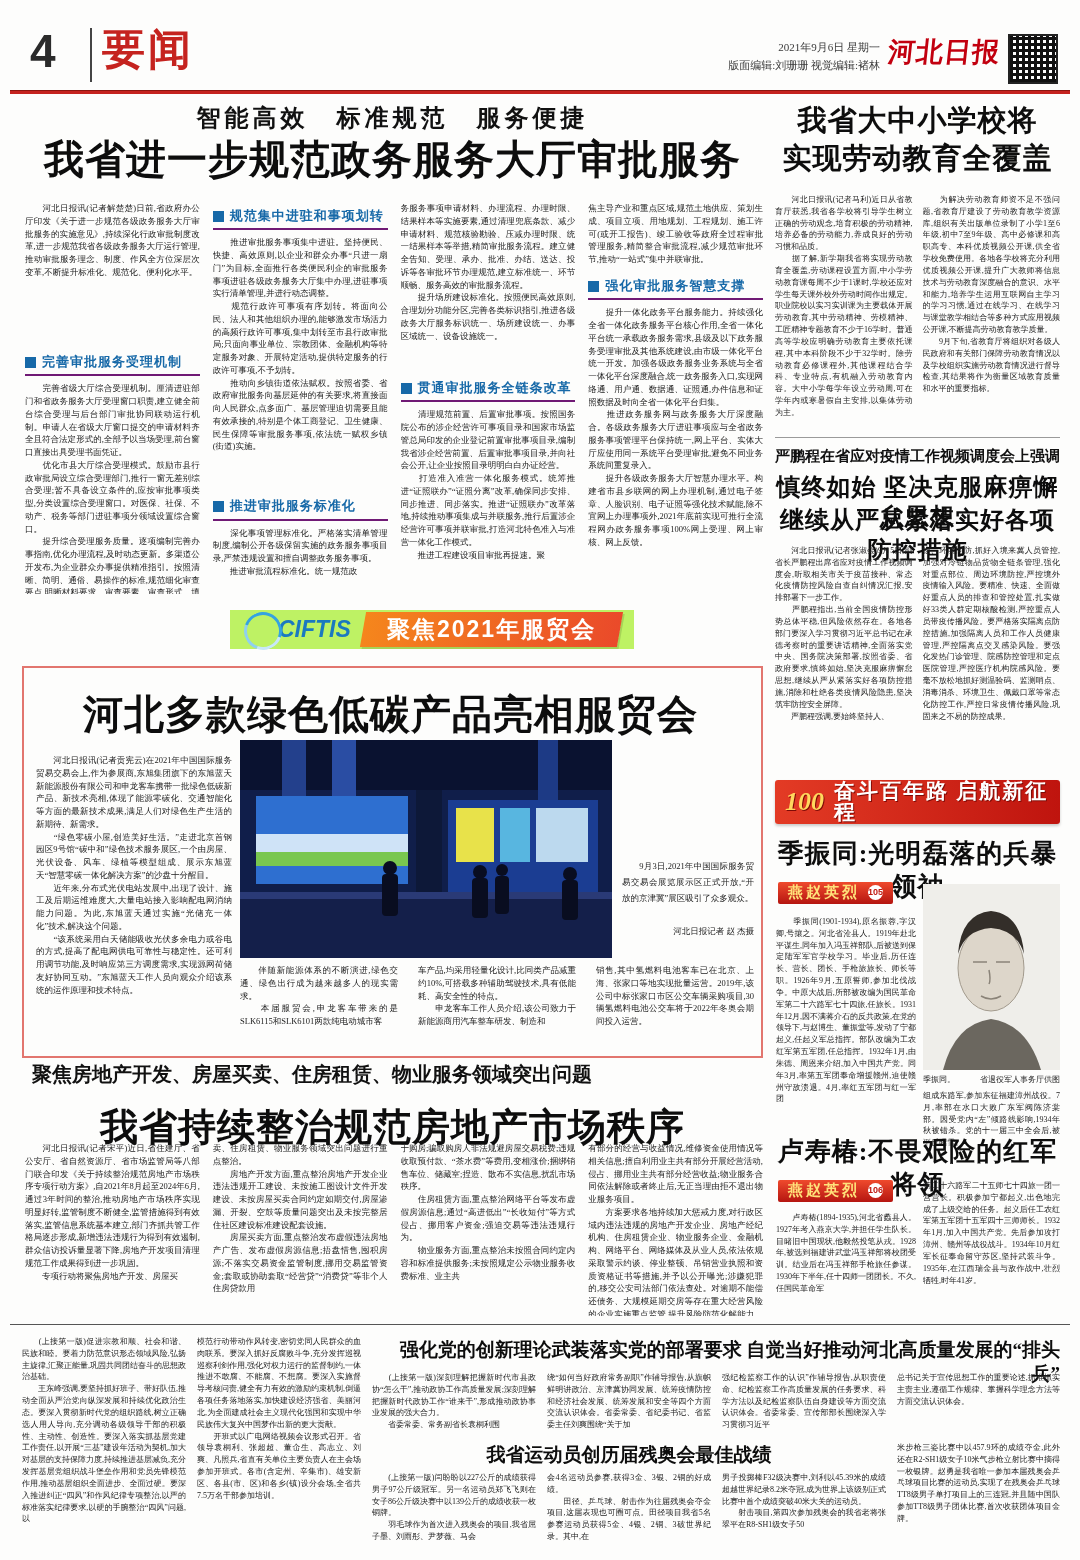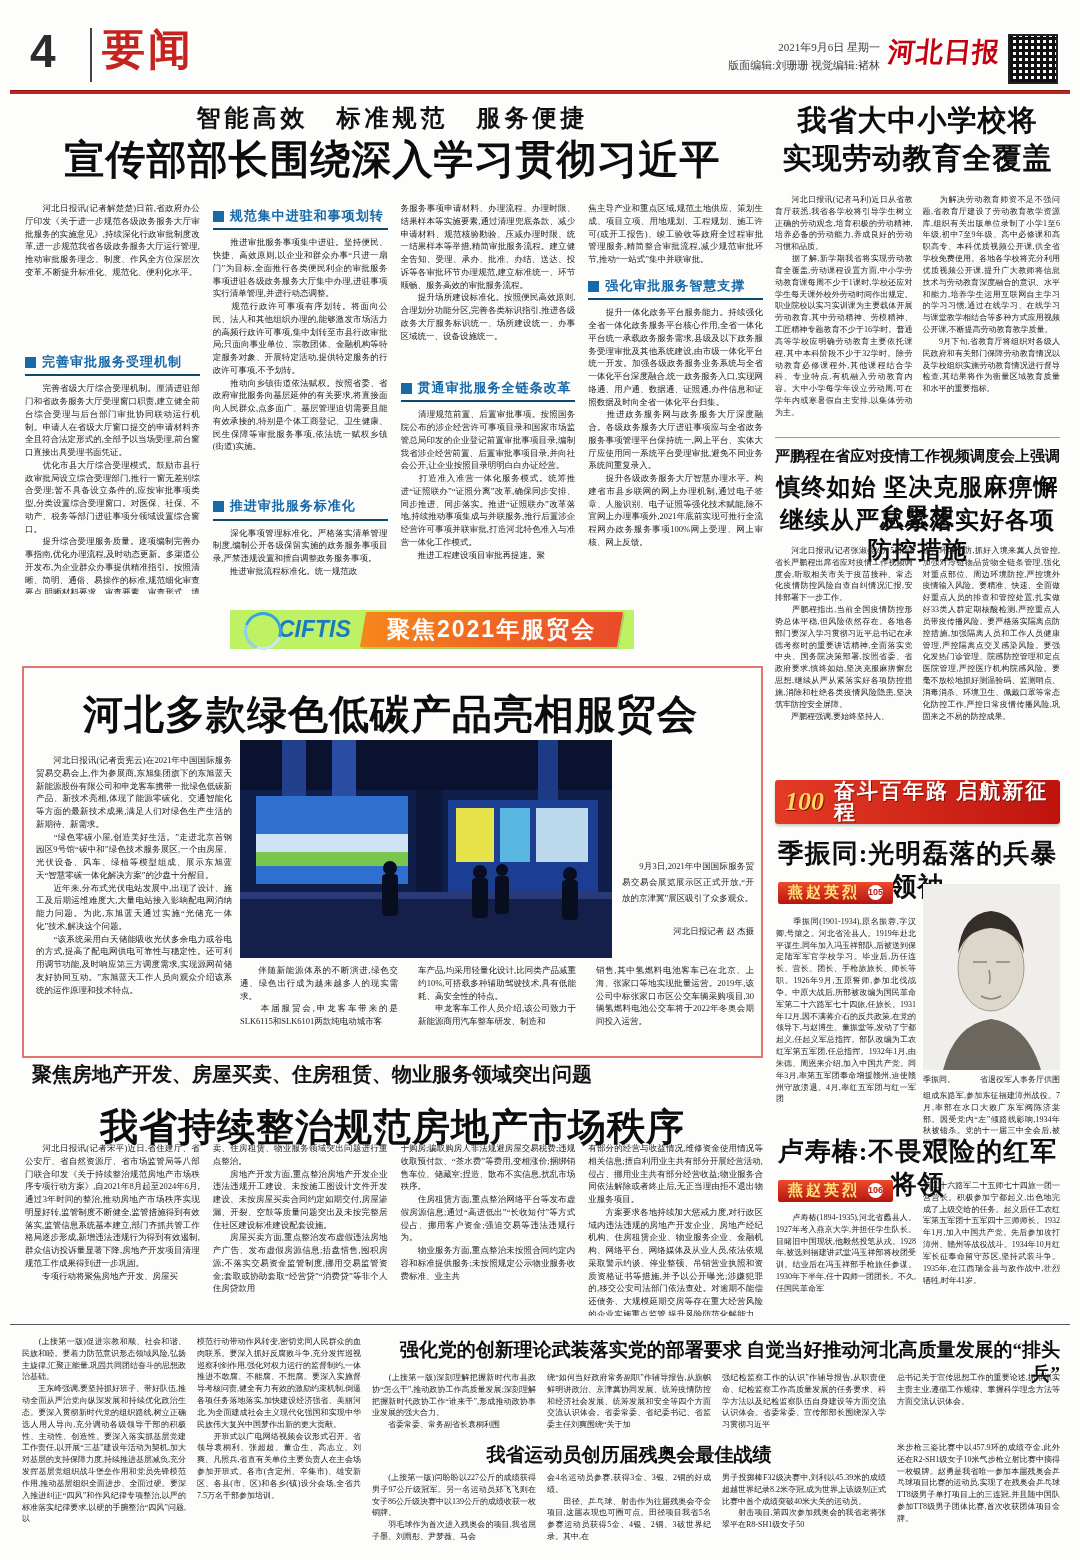--- a/index.html
+++ b/index.html
@@ -21,21 +21,21 @@
   .grayrule{background:#9a9a9a;height:1px;}
   
   .kicker{font:700 24px/1.2 "Liberation Sans",sans-serif;color:#111;text-align:center;letter-spacing:4px;}
   .head-sans{font:900 40px/1.15 "Liberation Sans",sans-serif;color:#0d0d0d;text-align:center;letter-spacing:1px;}
   .head-serif{font:900 29px/1.25 "Liberation Serif",serif;color:#0d0d0d;text-align:center;letter-spacing:1px;}
   .bt{font-size:8.5px;line-height:1.5;text-align:justify;white-space:pre-line;overflow:hidden;color:#222;}
   .bt8{font-size:8px;line-height:1.48;text-align:justify;white-space:pre-line;overflow:hidden;color:#222;}
   .cols{display:flex;gap:13px;}
   .cols>div{flex:1;}
   
-  .sh{display:flex;align-items:center;gap:6px;border-bottom:2px solid #0c4a6e;
+  .sh{display:flex;align-items:center;gap:6px;border-bottom:2px solid #701a75;
       padding:7px 0 5px;margin:4px 0 6px;}
   .sh .sq{width:11px;height:11px;background:#1769a8;flex:none;}
   .sh .st{font:700 13px/1.1 "Liberation Sans",sans-serif;color:#1769a8;letter-spacing:1px;}
   
   .cbox{border:2px solid #e2766f;}
   .cif-head{display:flex;align-items:center;gap:12px;background:#bef264;padding:0 14px;}
   .cif-logo{position:relative;font:italic 900 23px/1 "Liberation Sans",sans-serif;color:#1b79c0;padding:8px 0 8px 34px;}
   .cif-logo::before{content:'';position:absolute;left:0;top:2px;width:32px;height:32px;border:3px solid #35a3e0;
       border-left-color:#8fd0ef;border-bottom-color:#c8e8f8;border-radius:50%;transform:rotate(-25deg);}
   .cif-banner{transform:skewX(-10deg);background:linear-gradient(90deg,#f5861c,#ea4a2a);
@@ -65,21 +65,21 @@
   <div class="abs section" style="left:102px;top:28px;">要闻</div>
   <div class="abs hmeta" style="right:200px;top:38px;">
     <div>2021年9月6日 星期一</div>
     <div>版面编辑:刘珊珊  视觉编辑:褚林</div>
   </div>
   <div class="abs mast" style="right:80px;top:38px;">河北日报</div>
   <div class="abs qr" style="right:22px;top:34px;"></div>
   <div class="abs redrule" style="left:10px;top:90px;width:1060px;"></div>
 
   <div class="abs kicker" style="left:20px;top:104px;width:745px;">智能高效　标准规范　服务便捷</div>
-  <div class="abs head-sans" style="left:20px;top:136px;width:745px;">宣传部部长围绕深入学习贯彻习近平</div>
+  <div class="abs head-sans" style="left:20px;top:136px;width:745px;">我省进一步规范政务服务大厅审批服务</div>
   <div class="abs cols" style="left:25px;top:202px;width:738px;height:392px;">
     <div>
       <div class="bt" style="height:142px;">　　河北日报讯(记者解楚楚)日前,省政府办公厅印发《关于进一步规范各级政务服务大厅审批服务的实施意见》,持续深化行政审批制度改革,进一步规范我省各级政务服务大厅运行管理,推动审批服务理念、制度、作风全方位深层次变革,不断提升标准化、规范化、便利化水平。</div>
       <div class="sh">
           <span class="sq"></span>
           <span class="st">完善审批服务受理机制</span>
         </div>
       <div class="bt" style="height:212px;">　　完善省级大厅综合受理机制。厘清进驻部门和省政务服务大厅受理窗口职责,建立健全前台综合受理与后台部门审批协同联动运行机制。申请人在省级大厅窗口提交的申请材料齐全且符合法定形式的,全部予以当场受理,前台窗口直接出具受理书面凭证。
 　　优化市县大厅综合受理模式。鼓励市县行政审批局设立综合受理部门,推行一窗无差别综合受理;暂不具备设立条件的,应按审批事项类型,分类设置综合受理窗口。对医保、社保、不动产、税务等部门进驻事项分领域设置综合窗口。
 　　提升综合受理服务质量。逐项编制完善办事指南,优化办理流程,及时动态更新。多渠道公开发布,为企业群众办事提供精准指引。按照清晰、简明、通俗、易操作的标准,规范细化审查要点,明晰材料要求、审查要素、审查形式、填写标准等内容。</div>

